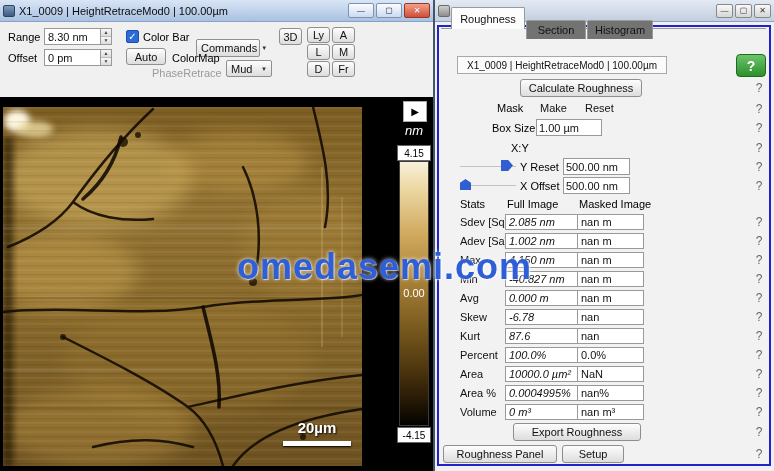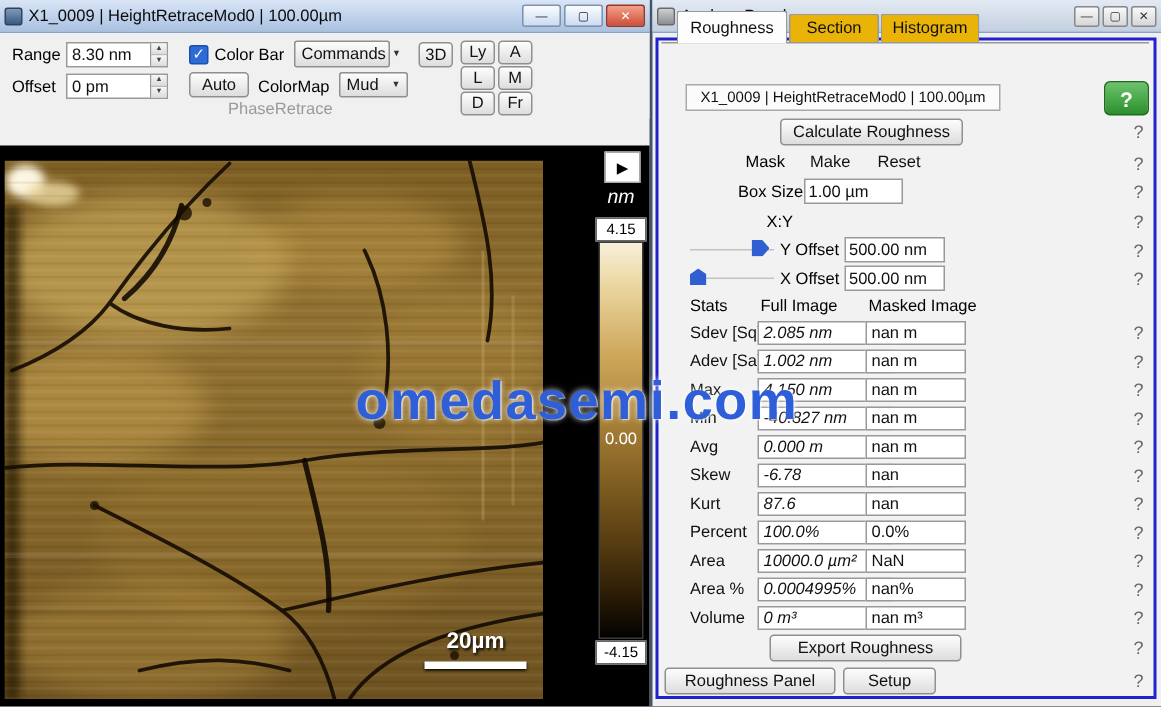--- a/index.html
+++ b/index.html
@@ -35,21 +35,21 @@
   .inputbox { position:absolute; background:#fff; border:1px solid #999; font-size:11px;
               display:flex; align-items:center; padding:0 2px; white-space:nowrap; overflow:hidden; }
   .spinwrap { position:absolute; display:flex; border:1px solid #999; background:#fff; }
   .spinval { flex:1; font-size:11px; display:flex; align-items:center; padding:0 3px; white-space:nowrap; overflow:hidden; }
   .spincol { width:11px; display:flex; flex-direction:column; border-left:1px solid #999; }
   .spincol span { flex:1; font-size:5px; line-height:1; display:flex; align-items:center; justify-content:center;
                   background:linear-gradient(#f7f7f7,#dcdcdc); color:#444; }
   .spincol span:first-child { border-bottom:1px solid #bbb; }
   .dropdown { position:absolute; display:flex; align-items:center; justify-content:space-between;
               padding:0 4px; font-size:11px; background:linear-gradient(#fdfdfd,#ddd);
-              border:1px solid #8f8f8f; border-radius:2px; }
+              border:1px solid #8f8f8f; border-radius:2px;margin-top:12px; }
   .dropdown .arr { font-size:6px; color:#333; margin-left:4px; }
   .checkbox { position:absolute; width:13px; height:13px; background:#2e6bd6; border:1px solid #1d4fa8;
               border-radius:2px; color:#fff; font-size:10px; line-height:11px; text-align:center; }
 
   
   .ltabbar { position:absolute; left:0; top:79px; width:433px; height:18px; background:#efefef; }
   .navbtn { position:absolute; top:3px; width:13px; height:13px; font-size:6px; color:#333;
             display:flex; align-items:center; justify-content:center;
             background:linear-gradient(#f8f8f8,#ddd); border:1px solid #999; }
   .ltab { position:absolute; top:3px; height:15px; display:flex; align-items:center; justify-content:center;
@@ -72,22 +72,22 @@
   .sb-label { position:absolute; left:280px; top:322px; width:74px; text-align:center; color:#fff;
               font-weight:bold; font-size:15px; text-shadow:1px 1px 2px #000; }
   .sb-bar { position:absolute; left:283px; top:344px; width:68px; height:5px; background:#fff; box-shadow:0 1px 2px #000; }
 
   
   .bluebox { position:absolute; left:2px; top:25px; width:334px; height:441px; border:2px solid #2222cc;
              background:#f2f2f2; z-index:0; }
   .rp { z-index:1; }
   .tabline { position:absolute; left:6px; top:28px; width:325px; height:1px; background:#999; z-index:1; }
   .rtab { position:absolute; display:flex; align-items:center; justify-content:center; font-size:11px;
-          background:#eab308; border:1px solid #9a9a9a; border-bottom:none; border-radius:2px 2px 0 0;
-          top:9px; height:19px; z-index:2; }
+          background:#737373; border:1px solid #9a9a9a; border-bottom:none; border-radius:2px 2px 0 0;
+          top:20px; height:19px; z-index:2; }
   .rtab.active { top:7px; height:22px; background:#fdfdfd; z-index:3; }
   .src { position:absolute; left:22px; top:56px; width:210px; height:18px; background:#fbfbfb;
          border:1px solid #a8a8a8; font-size:10px; display:flex; align-items:center; justify-content:center;
          white-space:nowrap; overflow:hidden; }
   .helpbtn { position:absolute; left:301px; top:54px; width:30px; height:23px; border-radius:4px;
              background:linear-gradient(#6cc46c,#2d8f2d); border:1px solid #1e6b1e; color:#fff;
              font-weight:bold; font-size:14px; display:flex; align-items:center; justify-content:center; }
   .q { position:absolute; left:317px; width:14px; text-align:center; color:#666; font-size:12px; }
   .track { position:absolute; height:1px; background:#c2c2c2; }
   .thumb-y { position:absolute; width:12px; height:11px; background:#2f5fd0;
@@ -273,21 +273,21 @@
 
     <span class="lbl rp" style="left:57px;top:122px;">Box Size</span>
     <span class="inputbox rp" style="left:101px;top:119px;width:66px;height:17px;">1.00 µm</span>
     <span class="q rp" style="top:121px;">?</span>
 
     <span class="lbl rp" style="left:76px;top:142px;">X:Y</span>
     <span class="q rp" style="top:141px;">?</span>
 
     <span class="track rp" style="left:25px;top:166px;width:56px;"></span>
     <span class="thumb-y rp" style="left:66px;top:160px;"></span>
-    <span class="lbl rp" style="left:85px;top:161px;">Y Offset</span>
+    <span class="lbl rp" style="left:85px;top:161px;">Y Reset</span>
     <span class="inputbox rp" style="left:128px;top:158px;width:67px;height:17px;">500.00 nm</span>
     <span class="q rp" style="top:160px;">?</span>
 
     <span class="track rp" style="left:25px;top:185px;width:56px;"></span>
     <span class="thumb-x rp" style="left:25px;top:179px;"></span>
     <span class="lbl rp" style="left:85px;top:180px;">X Offset</span>
     <span class="inputbox rp" style="left:128px;top:177px;width:67px;height:17px;">500.00 nm</span>
     <span class="q rp" style="top:179px;">?</span>
 
     <span class="shead rp" style="left:25px;top:198px;">Stats</span>

